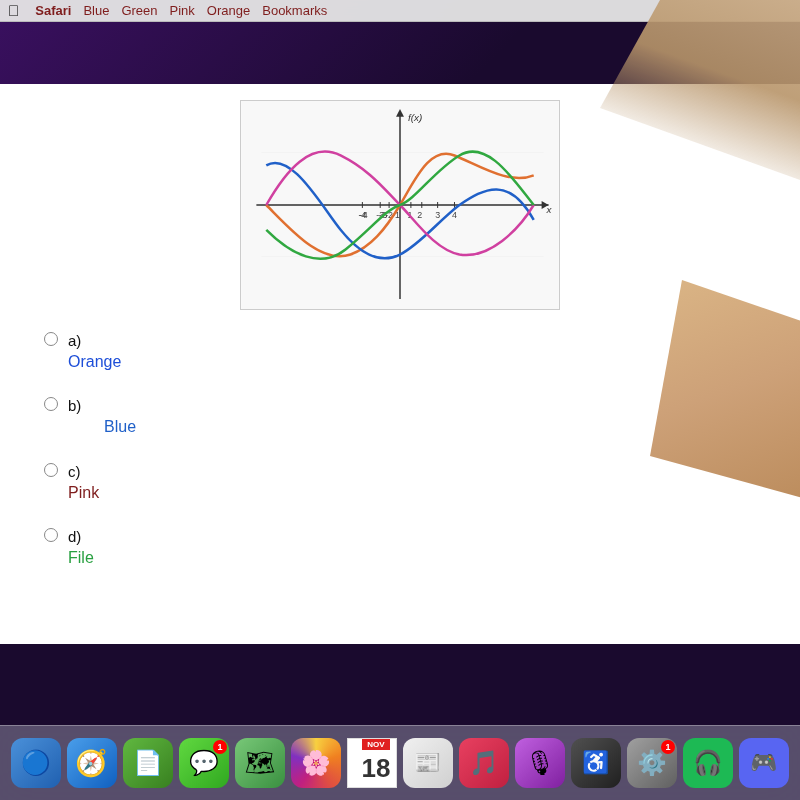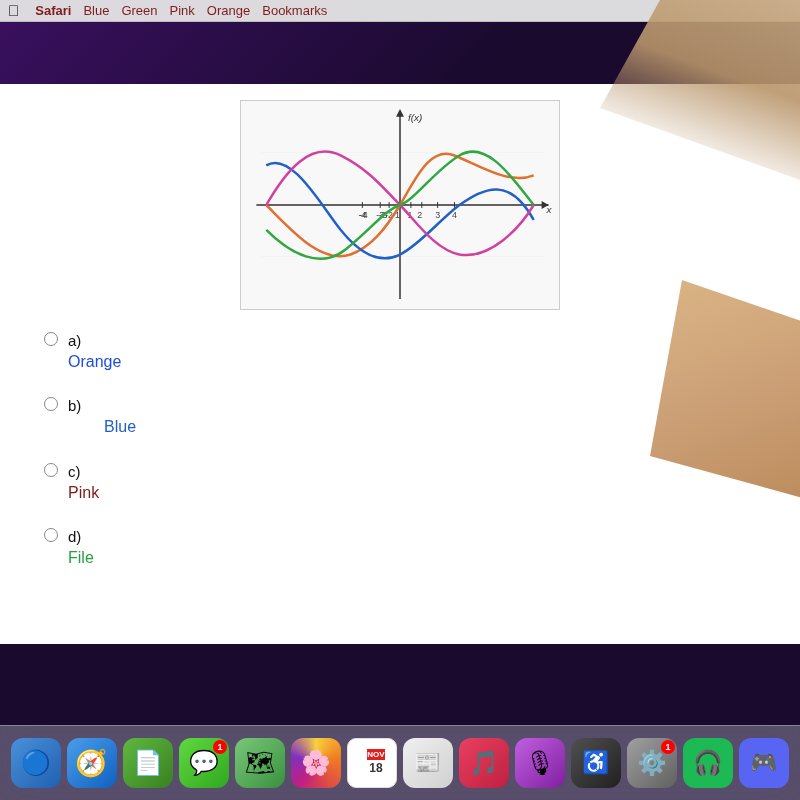--- a/index.html
+++ b/index.html
@@ -424,24 +424,24 @@
   </div>
 
   <div class="dock-item dock-maps" style="background:linear-gradient(135deg,#78c878,#3a9040);">
     <span style="font-size:24px;">🗺</span>
   </div>
 
   <div class="dock-item" style="background: conic-gradient(#f8d040,#f08020,#e05040,#c02080,#8030c0,#f8d040); border-radius:12px;">
     <span style="font-size:24px;">🌸</span>
   </div>
 
-  <div class="dock-item" style="background:white; border:1px solid #ddd; border-radius:9px; overflow:hidden;padding-left:8px;">
+  <div class="dock-item" style="background:white; border:1px solid #ddd; border-radius:0; overflow:hidden;padding-left:8px;">
     <div class="cal-inner">
       <div class="cal-month" style="background:#e02020; color:white; width:100%; text-align:center; padding:1px 0; font-size:8px;">NOV</div>
-      <div class="cal-date" style="font-size:12px; font-weight:bold; color:#333; line-height:1.4;">18</div>
+      <div class="cal-date" style="font-size:26px; font-weight:bold; color:#333; line-height:1.4;">18</div>
     </div>
   </div>
 
   <div class="dock-item" style="background:linear-gradient(135deg,#f0f0f0,#d0d0d0);">
     <span style="font-size:22px; color:#333;">📰</span>
   </div>
 
   <div class="dock-item" style="background:linear-gradient(135deg,#e84060,#c02040);">
     <span style="font-size:24px;">🎵</span>
   </div>

